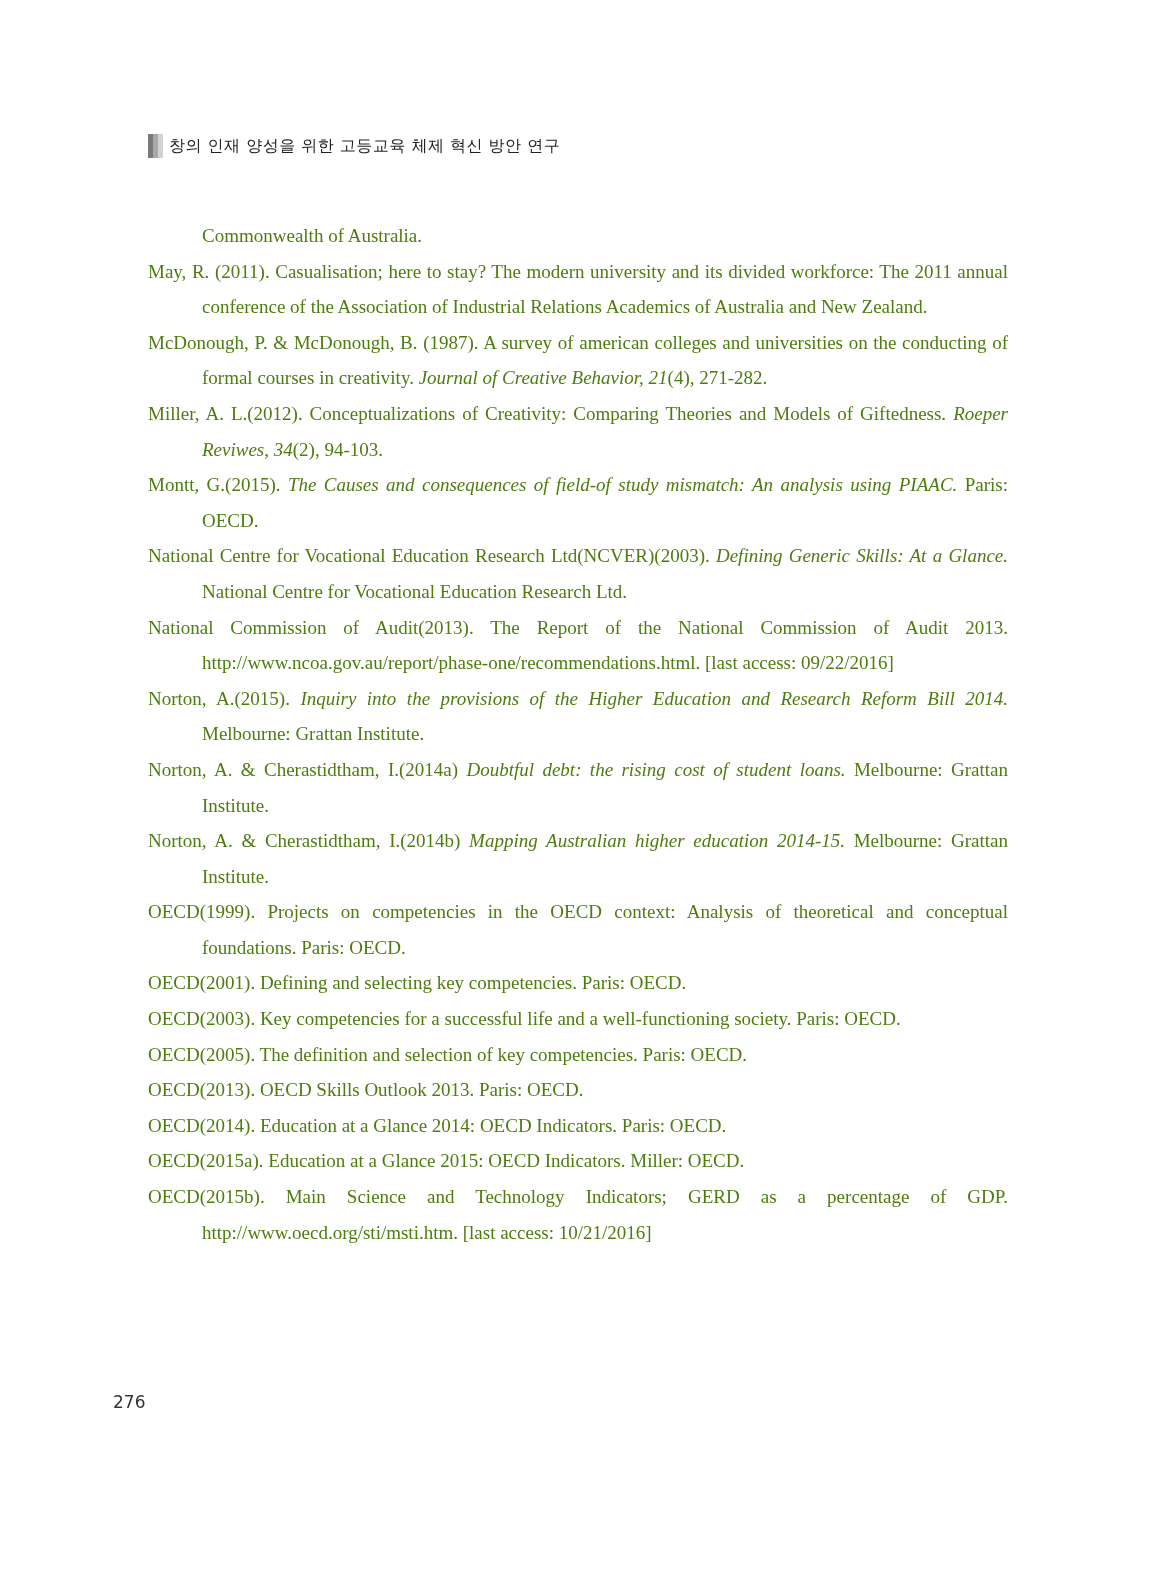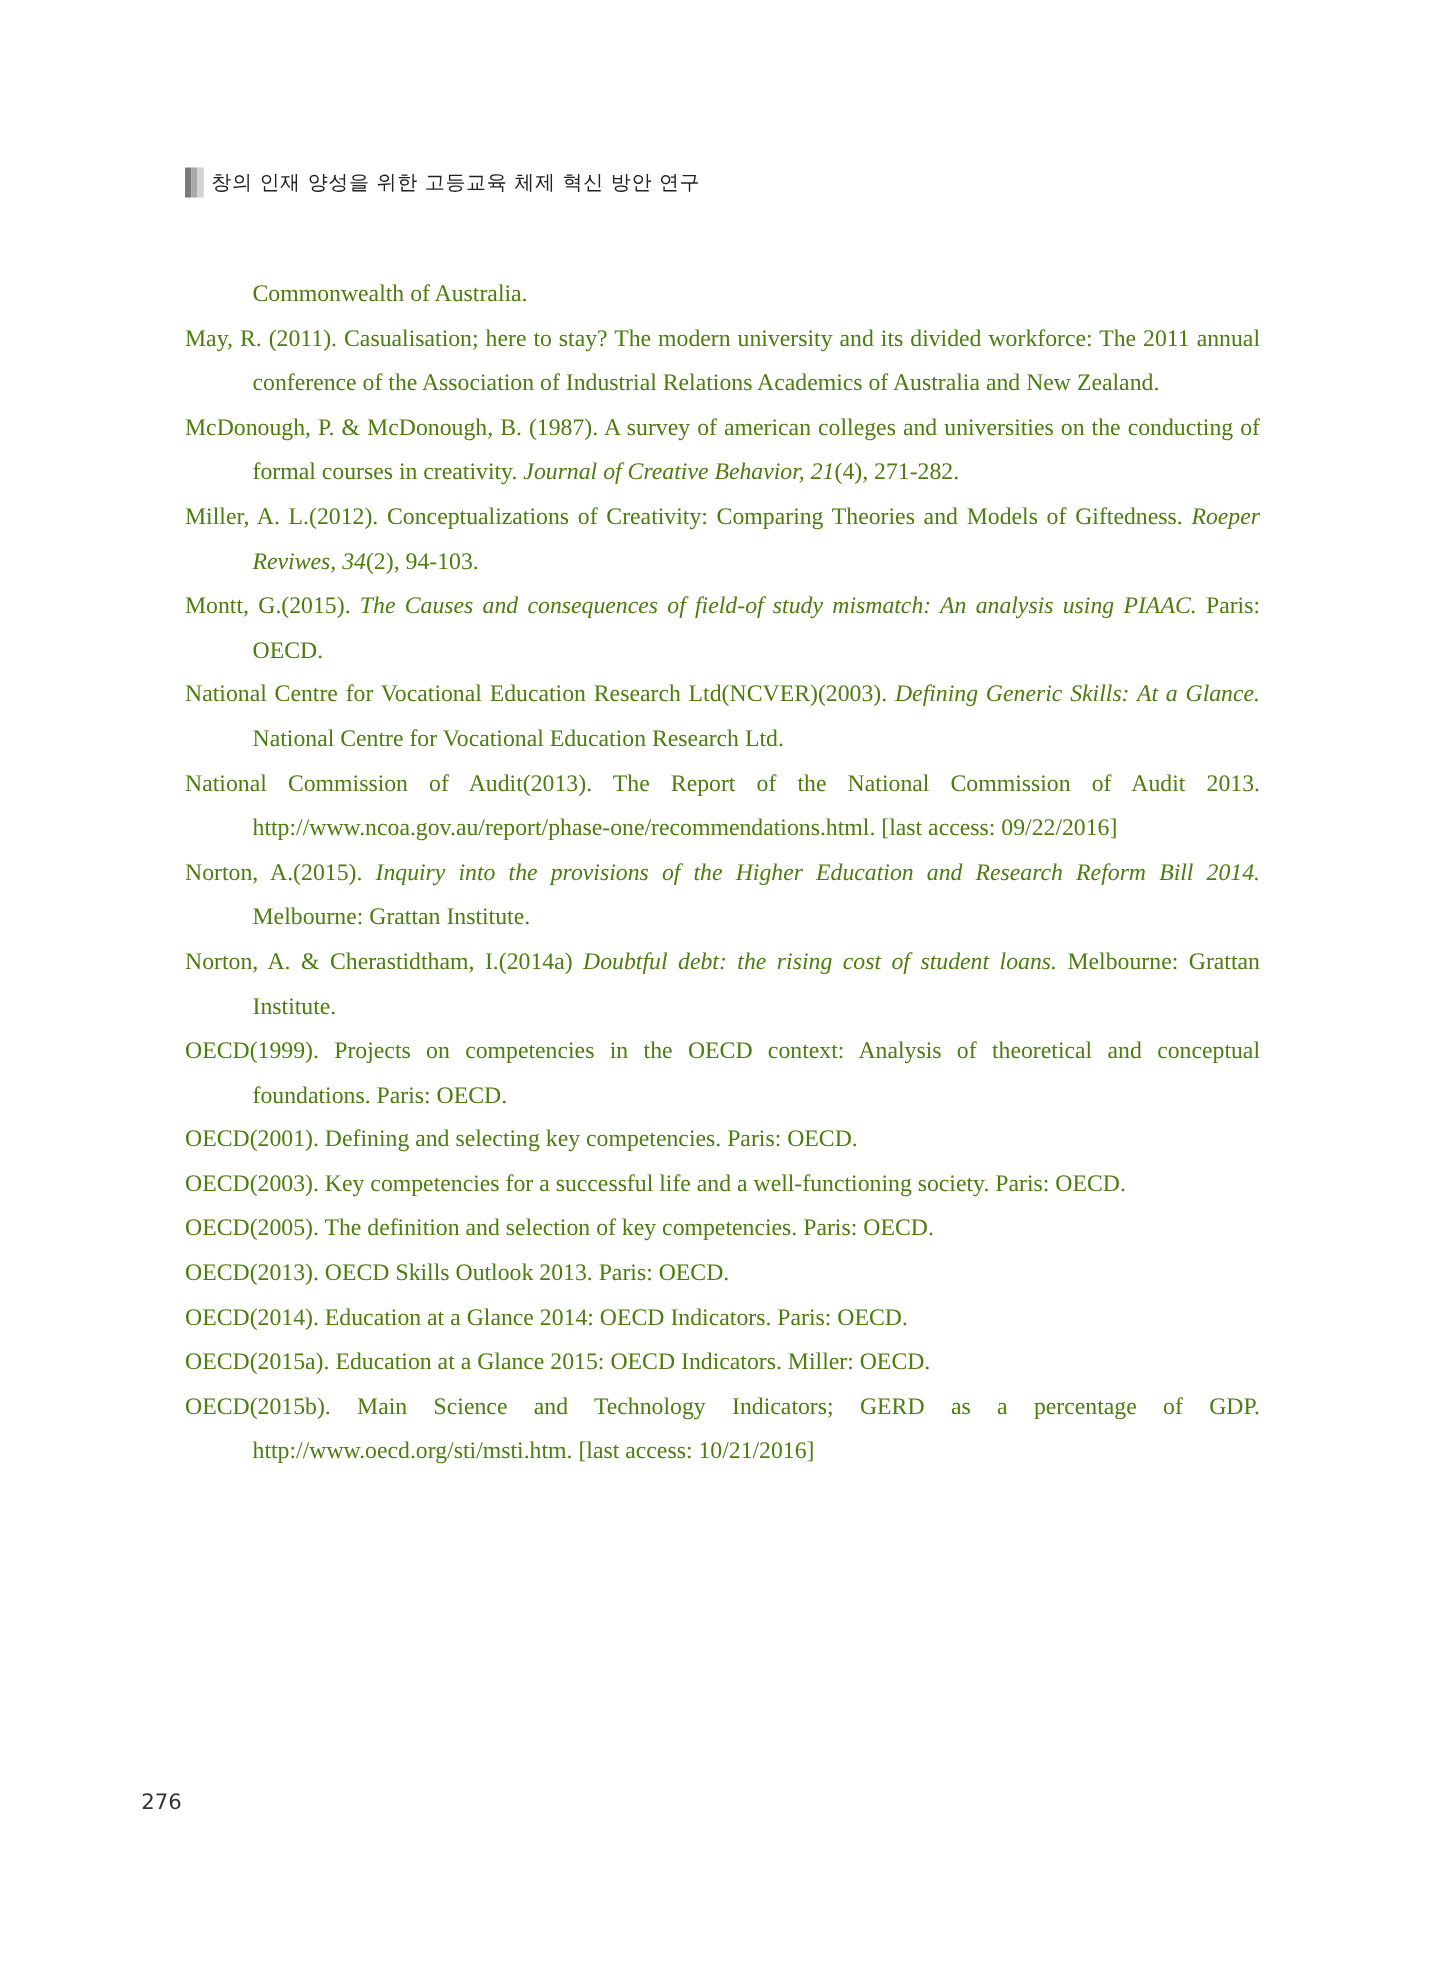--- a/index.html
+++ b/index.html
@@ -8,21 +8,21 @@
     .marker { display: flex; height: 24px; margin-right: 6px; }
     .marker span { display: block; width: 5px; height: 24px; }
     .marker .s1 { background: #7a7a7a; }
     .marker .s2 { background: #a8a8a8; }
     .marker .s3 { background: #d2d2d2; }
     .running-title { font-family: "DejaVu Sans", sans-serif; font-size: 16px; color: #222; letter-spacing: 0.5px; }
     .refs { position: absolute; left: 148px; top: 218px; width: 860px; font-family: "Liberation Serif", serif; font-size: 19px; line-height: 35.6px; color: #4d7c0f; }
     .ref { padding-left: 54px; text-indent: -54px; text-align: justify; text-align-last: left; }
     .ref.cont { padding-left: 54px; text-indent: 0; }
     .ref i { font-style: italic; }
-    .page-number { position: absolute; left: 113px; top: 1432px; font-family: "DejaVu Sans", sans-serif; font-size: 17px; color: #333; }
+    .page-number { position: absolute; left: 113px; top: 1392px; font-family: "DejaVu Sans", sans-serif; font-size: 17px; color: #333; }
   </style>
 </head>
 <body>
 
 <div class="running-head">
   <div class="marker">
     <span class="s1"></span>
     <span class="s2"></span>
     <span class="s3"></span>
   </div>
@@ -32,20 +32,21 @@
 <div class="refs" id="refs">
     <div class="ref cont"><span>Commonwealth of Australia.</span></div>
     <div class="ref"><span>May, R. (2011). Casualisation; here to stay? The modern university and its divided workforce: The 2011 annual conference of the Association of Industrial Relations Academics of Australia and New Zealand.</span></div>
     <div class="ref"><span>McDonough, P. &amp; McDonough, B. (1987). A survey of american colleges and universities on the conducting of formal courses in creativity. </span><i>Journal of Creative Behavior, 21</i><span>(4), 271-282.</span></div>
     <div class="ref"><span>Miller, A. L.(2012). Conceptualizations of Creativity: Comparing Theories and Models of Giftedness. </span><i>Roeper Reviwes, 34</i><span>(2), 94-103.</span></div>
     <div class="ref"><span>Montt, G.(2015). </span><i>The Causes and consequences of field-of study mismatch: An analysis using PIAAC.</i><span> Paris: OECD.</span></div>
     <div class="ref"><span>National Centre for Vocational Education Research Ltd(NCVER)(2003). </span><i>Defining Generic Skills: At a Glance.</i><span> National Centre for Vocational Education Research Ltd.</span></div>
     <div class="ref"><span>National Commission of Audit(2013). The Report of the National Commission of Audit 2013. http://www.ncoa.gov.au/report/phase-one/recommendations.html. [last access: 09/22/2016]</span></div>
     <div class="ref"><span>Norton, A.(2015). </span><i>Inquiry into the provisions of the Higher Education and Research Reform Bill 2014.</i><span> Melbourne: Grattan Institute.</span></div>
     <div class="ref"><span>Norton, A. &amp; Cherastidtham, I.(2014a) </span><i>Doubtful debt: the rising cost of student loans.</i><span> Melbourne: Grattan Institute.</span></div>
+    <div class="ref"><span>Norton, A. &amp; Cherastidtham, I.(2014b) </span><i>Mapping Australian higher education 2014-15.</i><span> Melbourne: Grattan Institute.</span></div>
     <div class="ref"><span>OECD(1999). Projects on competencies in the OECD context: Analysis of theoretical and conceptual foundations. Paris: OECD.</span></div>
     <div class="ref"><span>OECD(2001). Defining and selecting key competencies. Paris: OECD.</span></div>
     <div class="ref"><span>OECD(2003). Key competencies for a successful life and a well-functioning society. Paris: OECD.</span></div>
     <div class="ref"><span>OECD(2005). The definition and selection of key competencies. Paris: OECD.</span></div>
     <div class="ref"><span>OECD(2013). OECD Skills Outlook 2013. Paris: OECD.</span></div>
     <div class="ref"><span>OECD(2014). Education at a Glance 2014: OECD Indicators. Paris: OECD.</span></div>
     <div class="ref"><span>OECD(2015a). Education at a Glance 2015: OECD Indicators. Miller: OECD.</span></div>
     <div class="ref"><span>OECD(2015b). Main Science and Technology Indicators; GERD as a percentage of GDP. http://www.oecd.org/sti/msti.htm. [last access: 10/21/2016]</span></div>
   </div>
 

